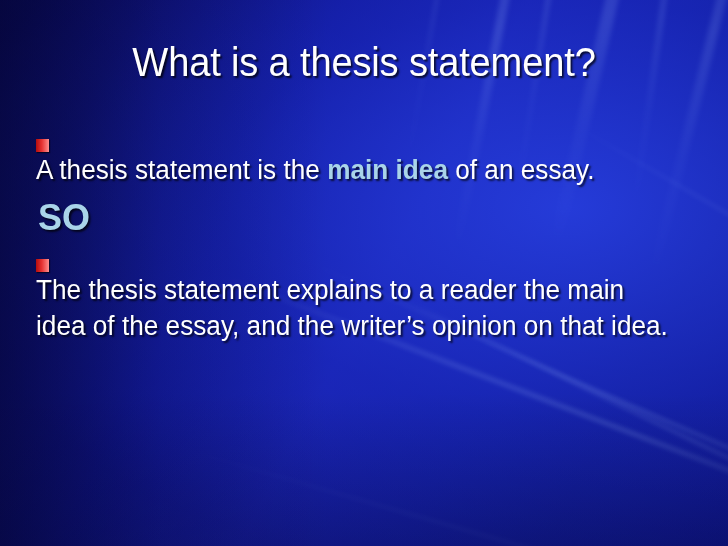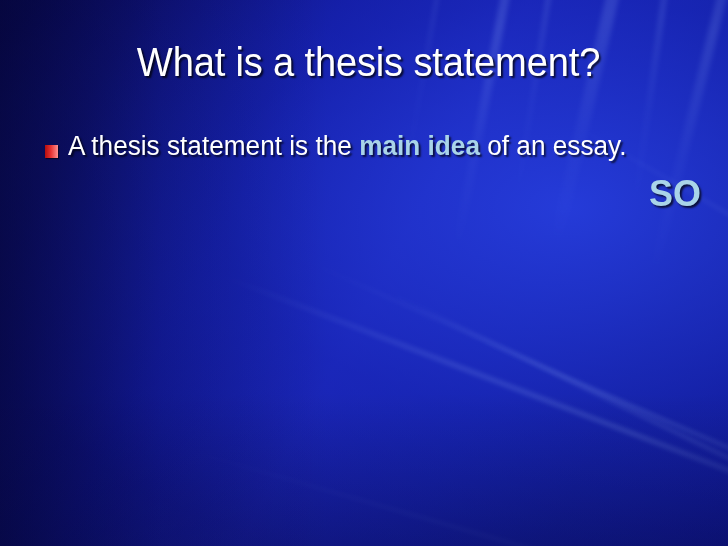--- a/index.html
+++ b/index.html
@@ -82,21 +82,20 @@
     background:
       linear-gradient(to right, rgba(3,3,40,0.55) 0%, rgba(3,3,40,0.18) 22%, rgba(0,0,0,0) 45%),
       linear-gradient(to top,   rgba(4,4,48,0.30) 0%, rgba(0,0,0,0) 28%);
   }
 
   
   .content {
     position: absolute;
     inset: 0;
     z-index: 5;
-    margin-left: 9px;
   }
 
   .slide-title {
     position: absolute;
     left: 0;
     right: 0;
     top: 38px;
     text-align: center;
     color: #ffffff;
     font-size: 41px;
@@ -110,22 +109,23 @@
 
   .body-block {
     position: absolute;
     left: 36px;
     top: 128px;
     width: 656px;
   }
 
   .bullet-row {
     display: flex;
-    align-items: center;
+    align-items: flex-start;
     margin-bottom: 8px;
+    flex-direction: column;
   }
 
   .bullet-marker {
     flex: 0 0 auto;
     width: 13px;
     height: 13px;
     margin-top: 11px;
     margin-right: 10px;
     background: linear-gradient(to right, #b40d0d 0%, #e63232 45%, #ff8f8f 100%);
     box-shadow: 1px 1px 1px rgba(0,0,0,0.55);
@@ -142,21 +142,20 @@
     text-shadow: 2px 2px 2px rgba(0,0,0,0.7);
   }
 
   .hl {
     color: #a9d4e9;
     font-weight: bold;
   }
 
   .so-row {
     margin: 6px 0 8px 2px;
-    text-align: right;
   }
   .so-text {
     color: #a9d4e9;
     font-size: 36px;
     line-height: 44px;
     font-weight: bold;
     letter-spacing: 0px;
     text-shadow: 2px 2px 2px rgba(0,0,0,0.7);
   }
 </style>
@@ -192,16 +191,20 @@
       <div class="bullet-row">
         <span class="bullet-marker"></span>
         <span class="bullet-text"><span>A thesis statement is the </span><span class="hl">main idea</span><span> of an essay.</span></span>
       </div>
 
 
       <div class="so-row">
         <span class="so-text">SO</span>
       </div>
 
+      <div class="bullet-row">
+        <span class="bullet-marker"></span>
+        <span class="bullet-text">The thesis statement explains to a reader the main idea of the essay, and the writer’s opinion on that idea.</span>
+      </div>
 
     </div>
   </div>
 </div>
 
 </body></html>

